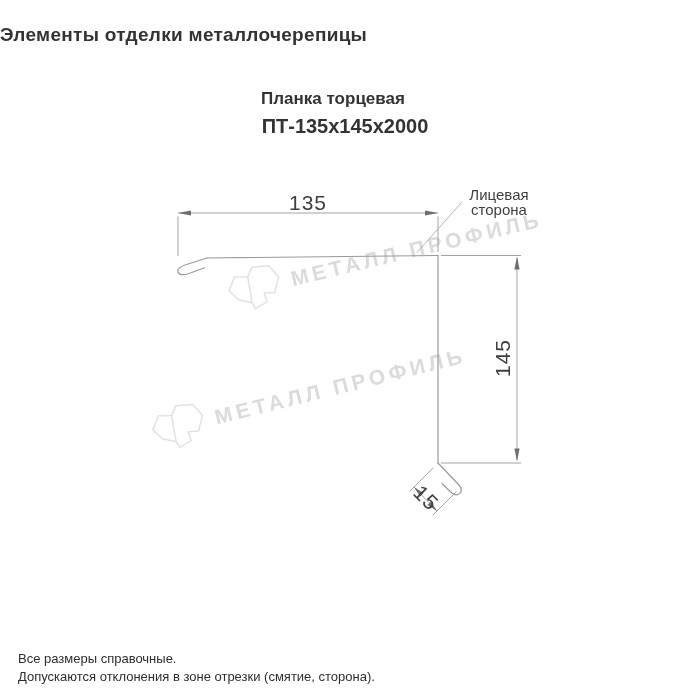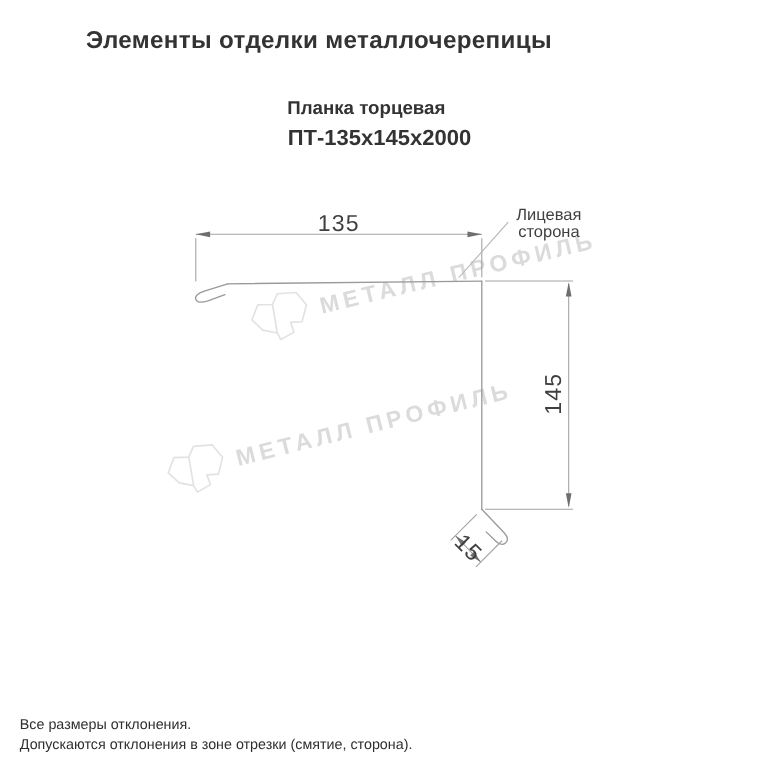--- a/index.html
+++ b/index.html
@@ -2,22 +2,22 @@
 <html><head>
 <meta charset="utf-8">
 <style>
   html,body{margin:0;padding:0;background:#fff;}
   .page{
     position:relative;width:700px;height:700px;background:#ffffff;overflow:hidden;
     font-family:"Liberation Sans",sans-serif;
   }
   
   .title{
-    position:absolute;top:24px;left:0;width:580px;text-align:center;
-    font-size:22px;font-weight:bold;color:#333;letter-spacing:.3px;z-index:3;
+    position:absolute;top:24px;left:0;width:580px;
+    font-size:19px;font-weight:bold;color:#333;letter-spacing:.3px;z-index:3;
   }
   .subtitle{
     position:absolute;top:89px;left:0;width:700px;text-align:center;
     font-size:17px;font-weight:bold;color:#333;transform:translateX(-17px);z-index:3;
   }
   .model{
     position:absolute;top:115px;left:0;width:700px;text-align:center;
     font-size:20px;font-weight:bold;color:#333;transform:translateX(-5px);z-index:3;
   }
   
@@ -105,17 +105,17 @@
     </g>
 
     <g>
       <path d="M 462 202 L 417 252.5" stroke="#b5b5b5" stroke-width="1" fill="none"></path>
       <text class="label-text" x="499" y="200" text-anchor="middle">Лицевая</text>
       <text class="label-text" x="499" y="215" text-anchor="middle">сторона</text>
     </g>
   </svg>
 
   <div class="footer">
-    <div>Все размеры отклонения.</div>
+    <div>Все размеры справочные.</div>
     <div>Допускаются отклонения в зоне отрезки (смятие, сторона).</div>
   </div>
 
 </div>
 
 </body></html>

